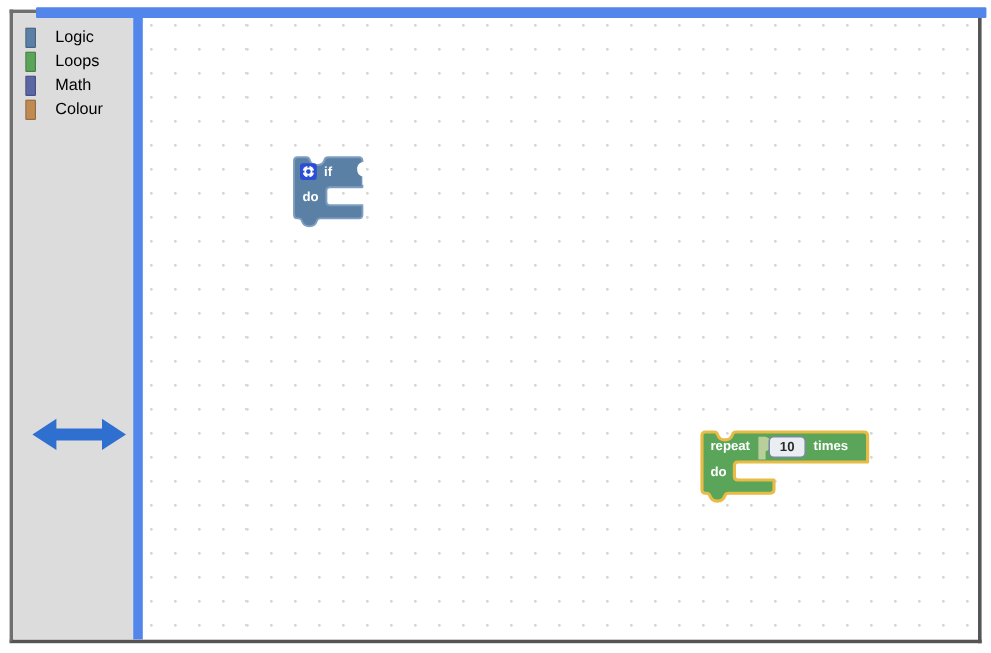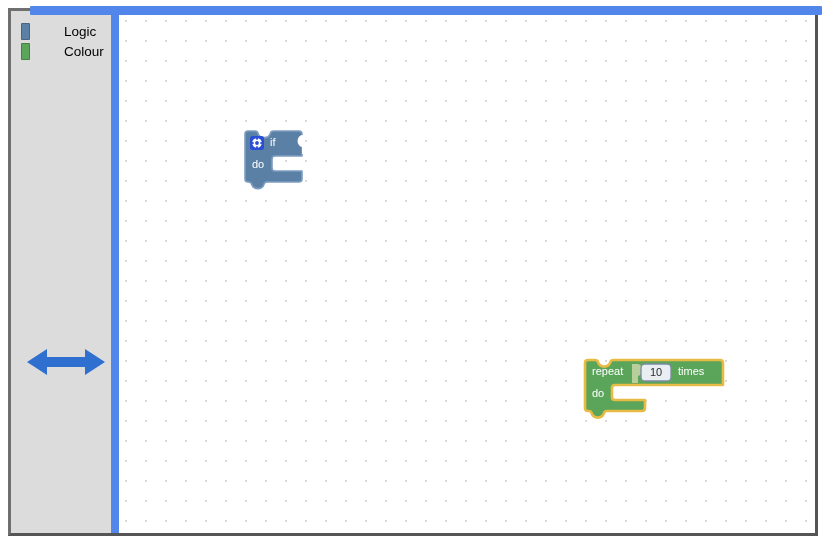--- a/index.html
+++ b/index.html
@@ -80,21 +80,21 @@
     left: 10px;
     top: 2px;
     width: 9px;
     height: 17px;
     border: 1px solid rgba(0,0,0,0.22);
     box-sizing: border-box;
     border-radius: 1px;
   }
   .toolbox-label {
     display: inline-block;
-    margin-left: 43px;
+    margin-left: 25px;
     font-size: 13.5px;
     color: #000000;
     font-family: "Liberation Sans", sans-serif;
   }
   .toolbox-gap {
     height: 10px;
   }
 
   
   #toolbox-splitter {
@@ -125,20 +125,21 @@
     top: 0;
     right: 0;
     bottom: 0;
     background-color: #ffffff;
     background-image:
       radial-gradient(circle at 1px 1px, #d8d8d8 1.1px, transparent 1.3px);
     background-size: 20px 20px;
     background-position: 6px 9px;
     overflow: hidden;
     z-index: 10;
+    font-weight: bold;
   }
 
   
   .block {
     position: absolute;
   }
   .block svg {
     display: block;
     overflow: visible;
   }
@@ -275,26 +276,34 @@
     <div id="toolbox">
       <div class="toolbox-list">
 
         <div class="toolbox-row">
           <span class="toolbox-swatch" style="background:#5b80a5"></span>
           <span class="toolbox-label">Logic</span>
         </div>
 
         <div class="toolbox-row">
           <span class="toolbox-swatch" style="background:#5ba55b"></span>
+          <span class="toolbox-label">Loops</span>
+        </div>
+
+        <div class="toolbox-row">
+          <span class="toolbox-swatch" style="background:#5b67a5"></span>
+          <span class="toolbox-label">Math</span>
+        </div>
+
+
+
+        <div class="toolbox-row">
+          <span class="toolbox-swatch" style="background:#bf8b53"></span>
           <span class="toolbox-label">Colour</span>
         </div>
-
-
-
-
 
         <div class="toolbox-gap"></div>
 
 
 
       </div>
 
       <svg id="resize-arrow" viewBox="0 0 82 34">
         <path d="M 2,17 L 22,4 L 22,12 L 60,12 L 60,4 L 80,17 L 60,30 L 60,22 L 22,22 L 22,30 Z" fill="#2f6fd0"></path>
       </svg>

